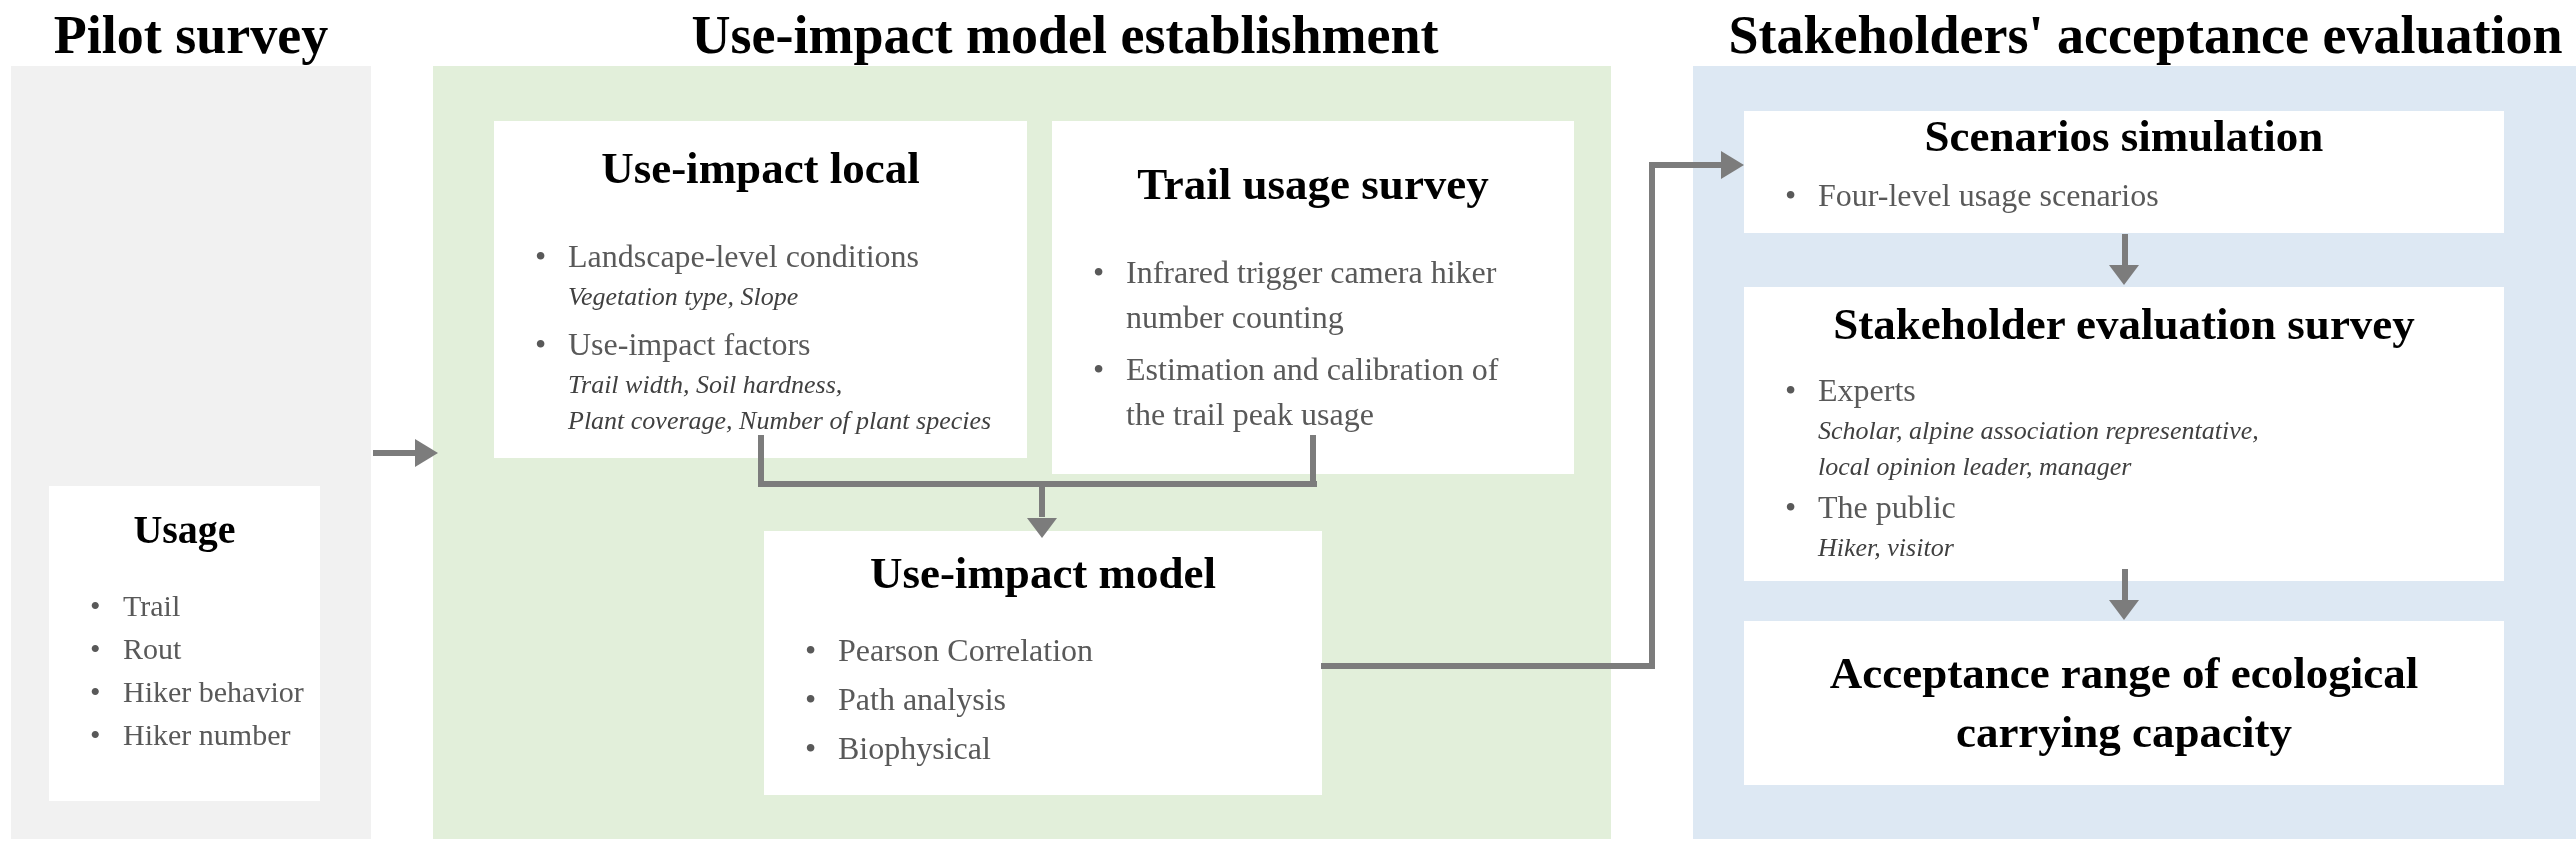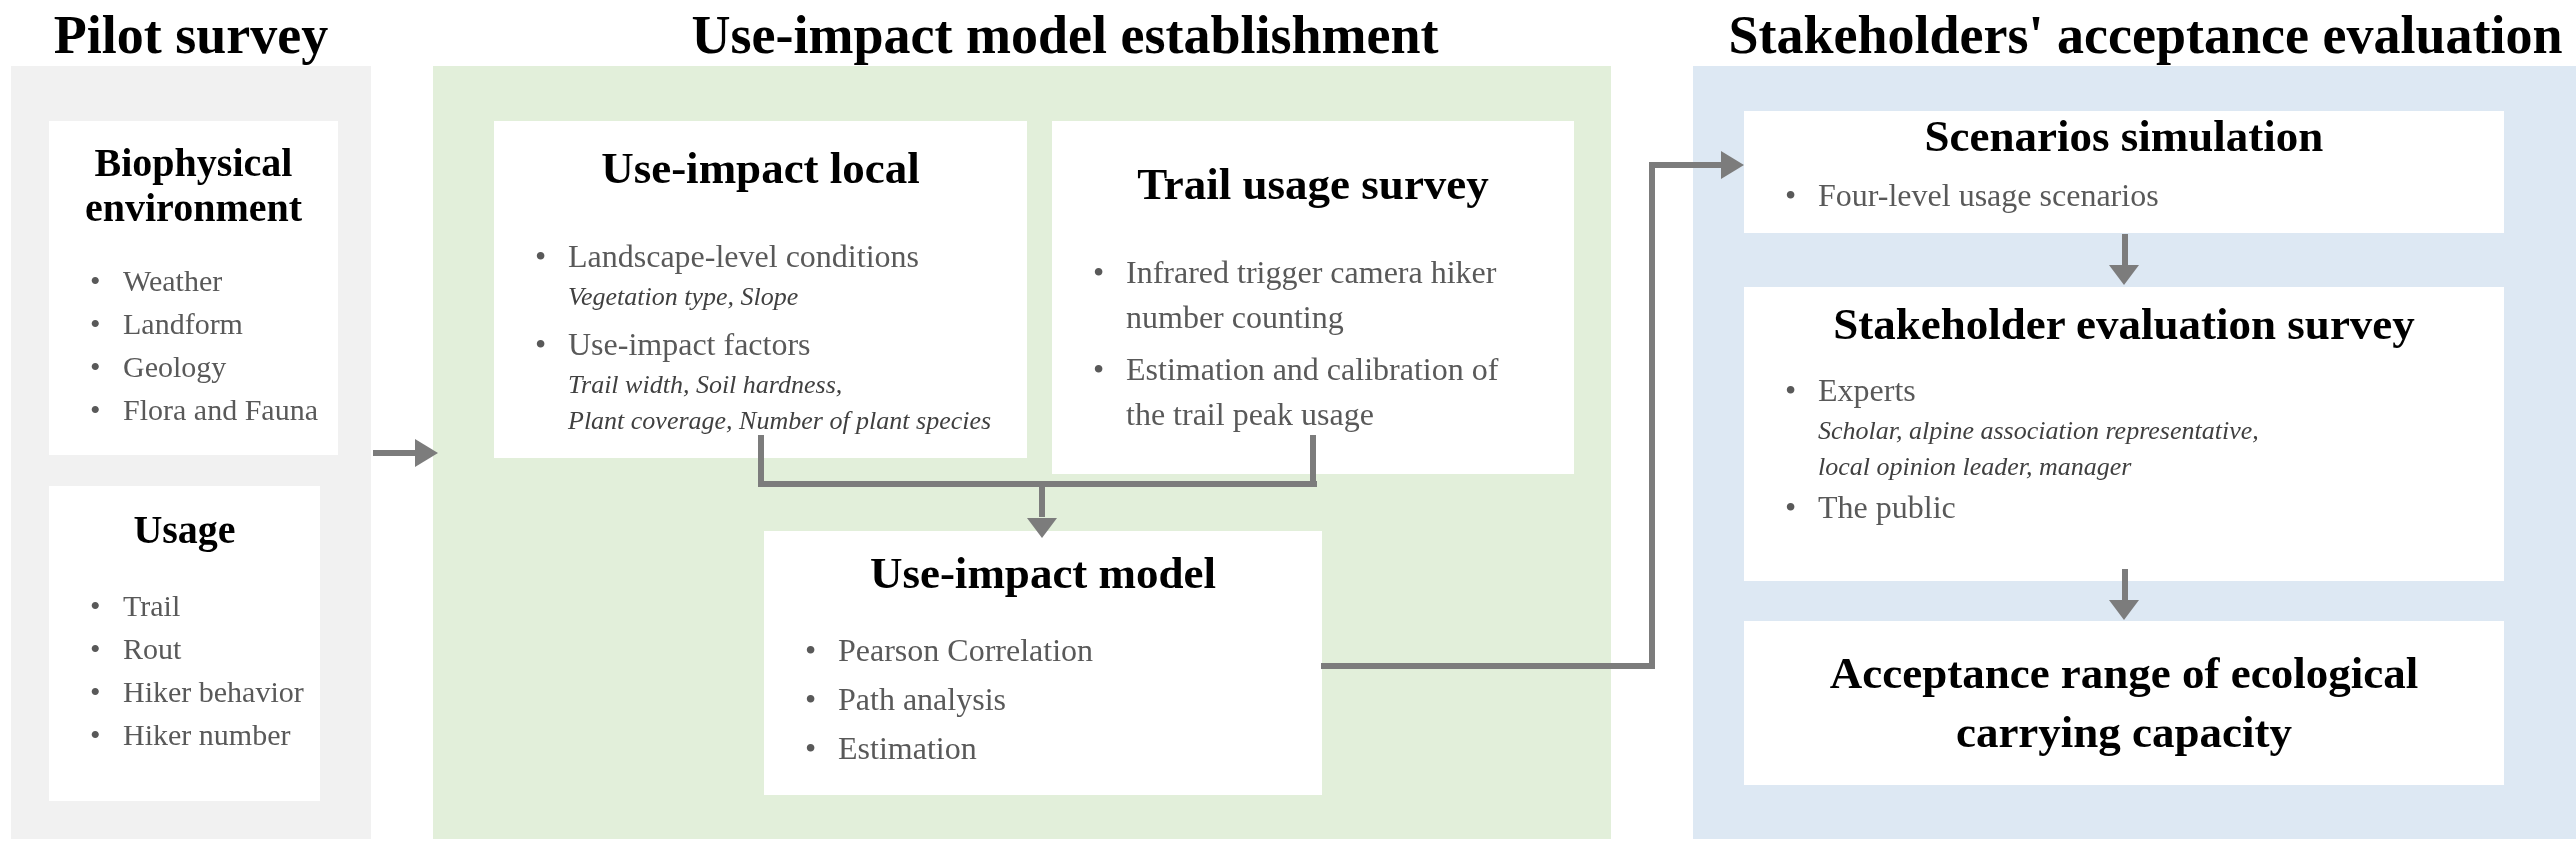--- a/index.html
+++ b/index.html
@@ -55,29 +55,20 @@
 <div class="canvas">
 
   <div class="col-header" style="left:11px;width:360px;">Pilot survey</div>
   <div class="col-header" style="left:476px;width:1178px;">Use-impact model establishment</div>
   <div class="col-header" style="left:1704px;width:883px;">Stakeholders' acceptance evaluation</div>
 
   <div class="panel panel-gray"></div>
   <div class="panel panel-green"></div>
   <div class="panel panel-blue"></div>
 
-  <div class="box small pad-bio" style="left:49px;top:121px;width:289px;height:315px;">
-    <h3>Biophysical environment</h3>
-    <ul>
-      <li>Weather</li>
-      <li>Landform</li>
-      <li>Geology</li>
-      <li>Flora and Fauna</li>
-    </ul>
-  </div>
 
   <div class="box small pad-usage" style="left:49px;top:486px;width:271px;height:294px;">
     <h3>Usage</h3>
     <ul>
       <li>Trail</li>
       <li>Rout</li>
       <li>Hiker behavior</li>
       <li>Hiker number</li>
     </ul>
   </div>
@@ -103,41 +94,42 @@
       <li>Infrared trigger camera hiker number counting</li>
       <li>Estimation and calibration of the trail peak usage</li>
     </ul>
   </div>
 
   <div class="box pad-uim" style="left:764px;top:531px;width:558px;height:247px;">
     <h3>Use-impact model</h3>
     <ul>
       <li>Pearson Correlation</li>
       <li>Path analysis</li>
-      <li>Estimation</li>
+      <li>Biophysical</li>
     </ul>
   </div>
 
   <div class="box pad-scen" style="left:1744px;top:111px;width:760px;height:122px;">
     <h3>Scenarios simulation</h3>
     <ul>
       <li>Four-level usage scenarios</li>
     </ul>
   </div>
 
   <div class="box pad-stake" style="left:1744px;top:287px;width:760px;height:282px;">
     <h3>Stakeholder evaluation survey</h3>
     <ul>
       <li>
         <span>Experts</span>
         <div class="sub">Scholar, alpine association representative,</div>
         <div class="sub">local opinion leader, manager</div>
       </li>
       <li>
         <span>The public</span>
+        <div class="sub">Hiker, visitor</div>
       </li>
     </ul>
   </div>
 
   <div class="box box-accept" style="left:1744px;top:621px;width:760px;height:164px;">
     <h3>
       <div>Acceptance range of ecological</div>
       <div>carrying capacity</div>
     </h3>
   </div>

